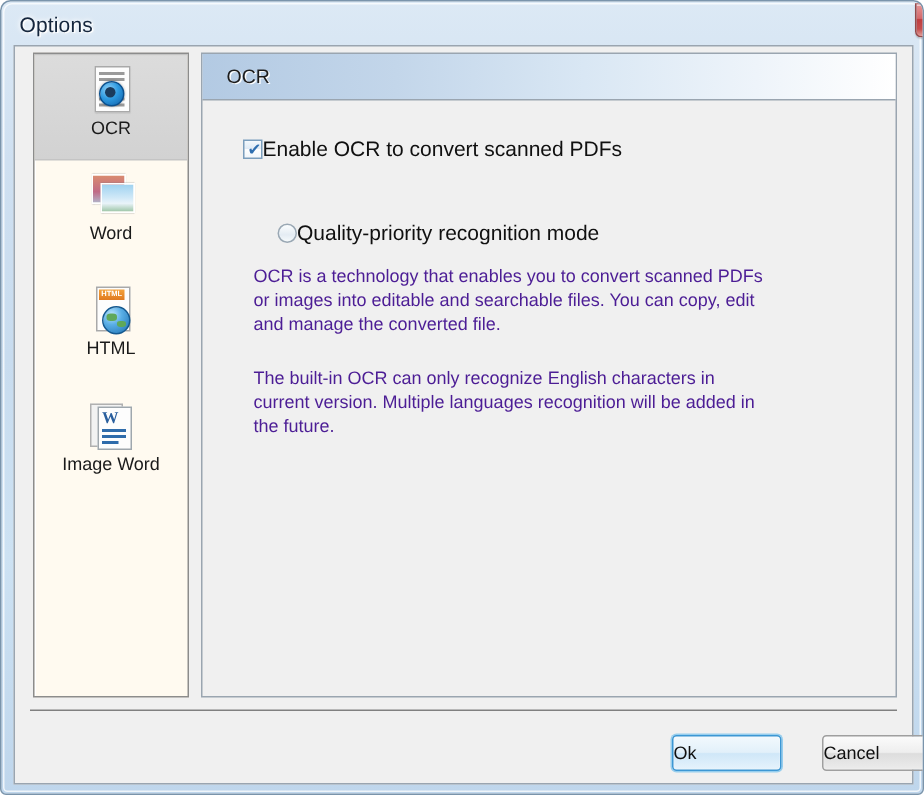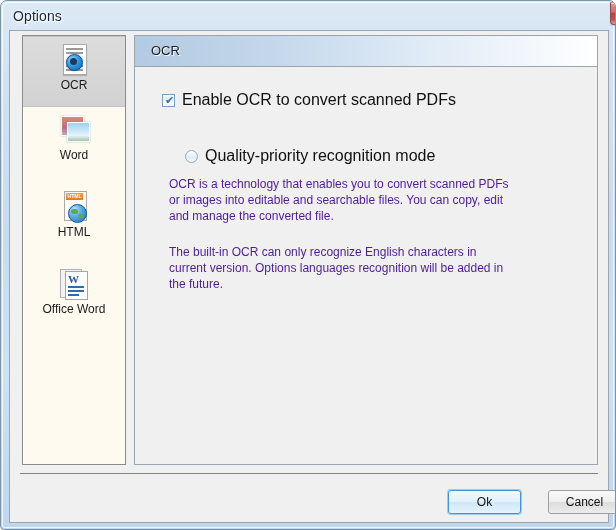--- a/index.html
+++ b/index.html
@@ -356,23 +356,22 @@
   .cbox .tick {
     position: absolute;
     left: 2px;
     top: 0px;
     font-size: 11px;
     color: #2f6fb0;
     line-height: 12px;
     font-family: "DejaVu Sans", sans-serif;
   }
   .ctl-label {
-    font-size: 16px;
+    font-size: 14px;
     color: #101010;
-    margin-left: 7px;
     white-space: nowrap;
   }
 
   .radio-row {
     position: absolute;
     left: 50px;
     display: flex;
     align-items: center;
     cursor: pointer;
   }
@@ -425,21 +424,20 @@
     position: absolute;
     top: 459px;
     width: 73px;
     height: 24px;
     box-sizing: border-box;
     font-family: "Liberation Sans", sans-serif;
     font-size: 12px;
     color: #101010;
     cursor: pointer;
     border-radius: 3px;
-    text-align: center;
     line-height: 22px;
   }
   #btn-ok {
     left: 438px;
     background: linear-gradient(to bottom, #f2f9fd 0%, #e2f0fa 48%, #cfe7f8 52%, #e6f3fc 100%);
     border: 1px solid #3c97d4;
     box-shadow: 0 0 0 1px rgba(120,195,238,0.75), inset 0 0 1px #ffffff;
   }
   #btn-cancel {
     left: 538px;
@@ -501,21 +499,21 @@
       <div class="side-item">
         <div class="side-icon">
           <div class="ic-w-back"></div>
           <div class="ic-w-front">
             <span class="ic-w-letter">W</span>
             <div class="ic-w-line" style="top:14px;width:16px;"></div>
             <div class="ic-w-line" style="top:18px;width:16px;"></div>
             <div class="ic-w-line" style="top:22px;width:11px;"></div>
           </div>
         </div>
-        <div class="side-label">Office Word</div>
+        <div class="side-label">Image Word</div>
       </div>
 
     </div>
 
     <div id="content">
       <div id="section-header">
         <div id="section-title">OCR</div>
       </div>
 
       <div id="enable-row">
@@ -525,21 +523,21 @@
         <span class="ctl-label">Enable OCR to convert scanned PDFs</span>
       </div>
 
 
       <div class="radio-row" id="radio-quality">
         <span class="rbtn"></span>
         <span class="ctl-label">Quality-priority recognition mode</span>
       </div>
 
       <div class="desc" id="desc1">OCR is a technology that enables you to convert scanned PDFs or images into editable and searchable files. You can copy, edit and manage the converted file.</div>
-      <div class="desc" id="desc2">The built-in OCR can only recognize English characters in current version. Options languages recognition will be added in the future.</div>
+      <div class="desc" id="desc2">The built-in OCR can only recognize English characters in current version. Multiple languages recognition will be added in the future.</div>
     </div>
 
     <div id="footer-rule"></div>
     <div id="btn-ok">Ok</div>
     <div id="btn-cancel">Cancel</div>
 
   </div>
 </div>
 
 </body></html>

